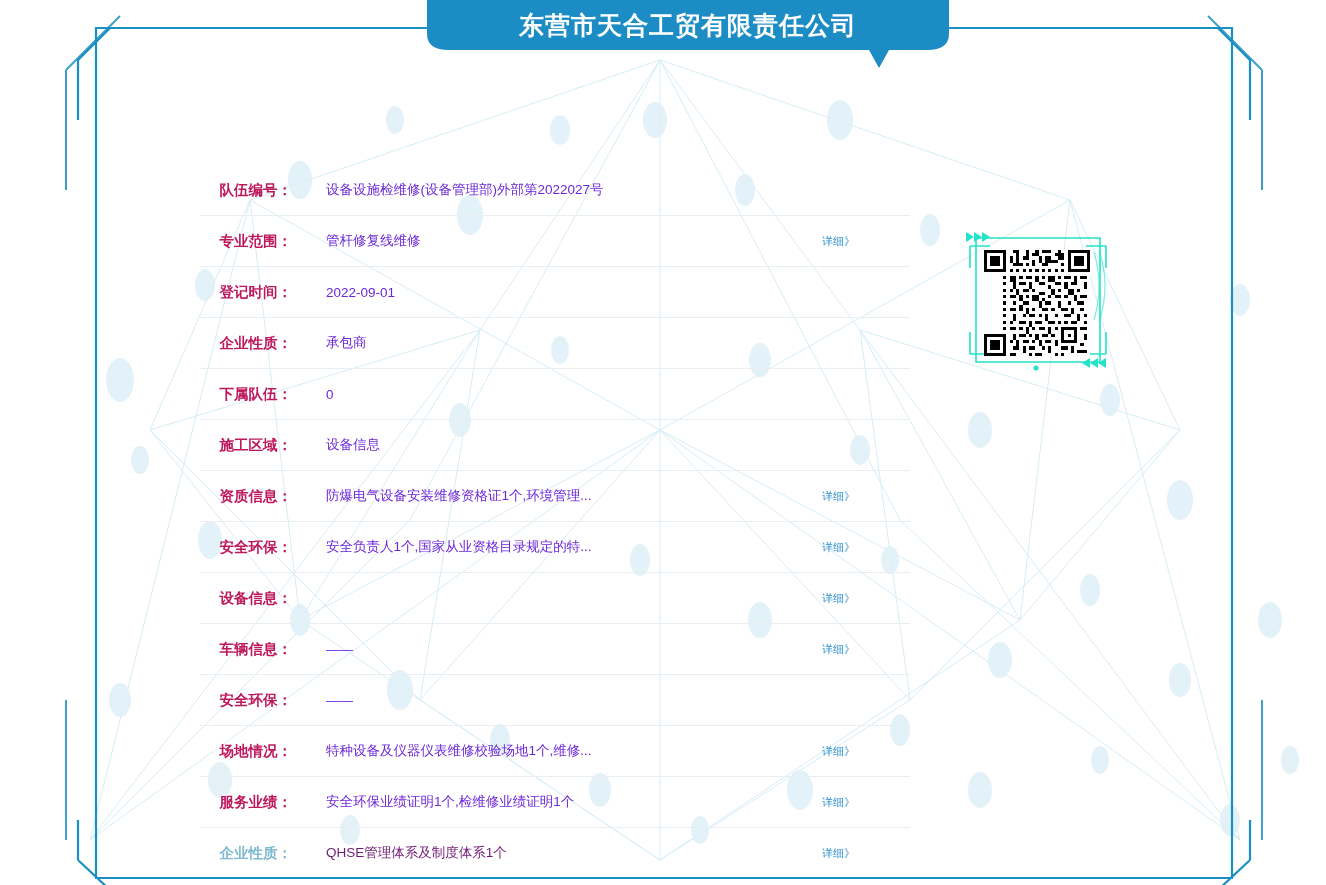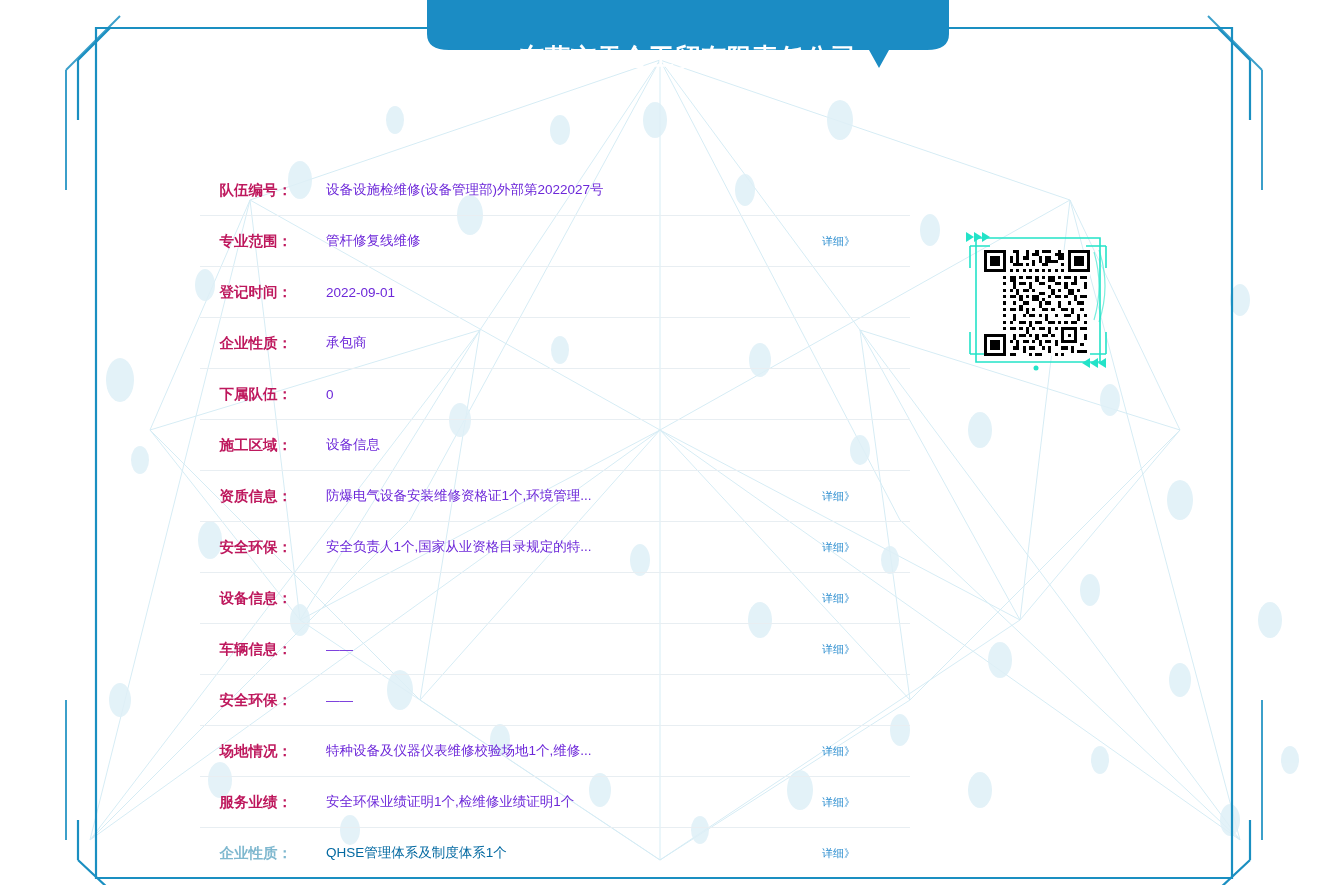--- a/index.html
+++ b/index.html
@@ -62,21 +62,20 @@
     top: 0;
     width: 522px;
     height: 50px;
     line-height: 50px;
     text-align: center;
     color: #ffffff;
     font-size: 25px;
     font-weight: bold;
     letter-spacing: 1px;
     z-index: 5;
-    margin-top: 32px;
   }
   
   .info-table {
     position: absolute;
     left: 200px;
     top: 165px;
     width: 710px;
     z-index: 3;
   }
   .info-row {
@@ -104,21 +103,21 @@
   .row-value {
     flex: 1;
     color: #6d28d9;
     font-size: 13.5px;
     padding-left: 28px;
     white-space: nowrap;
     overflow: hidden;
     text-overflow: ellipsis;
   }
   .row-value.muted {
-    color: #0369a1;
+    color: #701a75;
   }
   .row-more {
     position: absolute;
     left: 622px;
     top: 50%;
     transform: translateY(-50%);
     color: #2f8fd0;
     font-size: 11px;
     cursor: pointer;
     white-space: nowrap;

